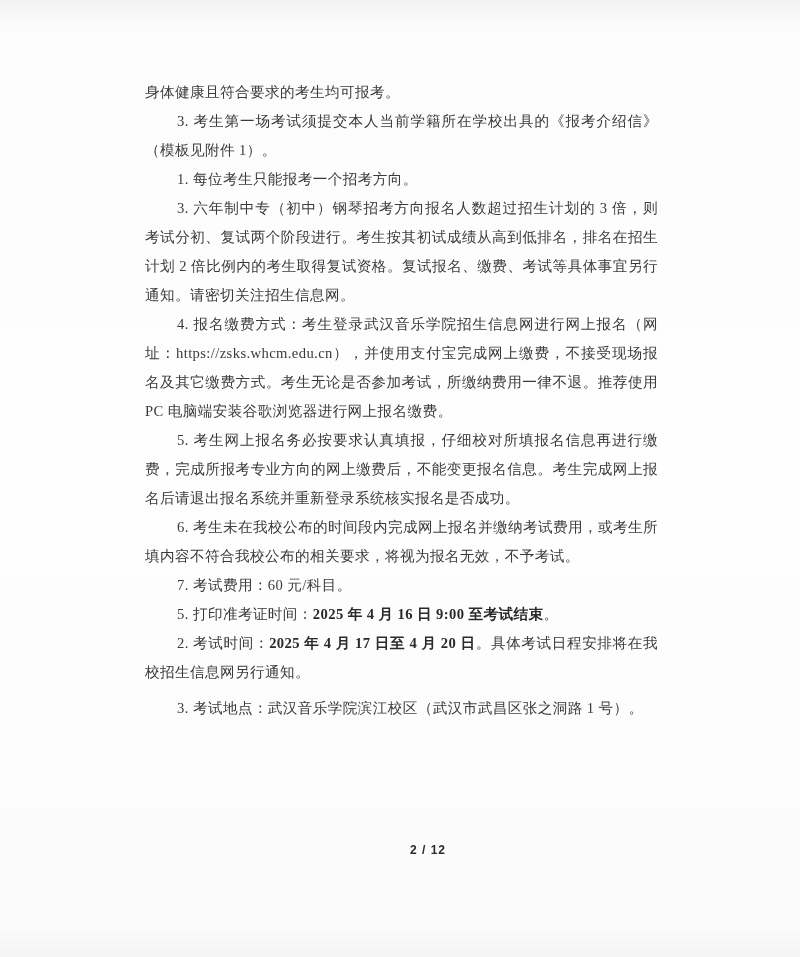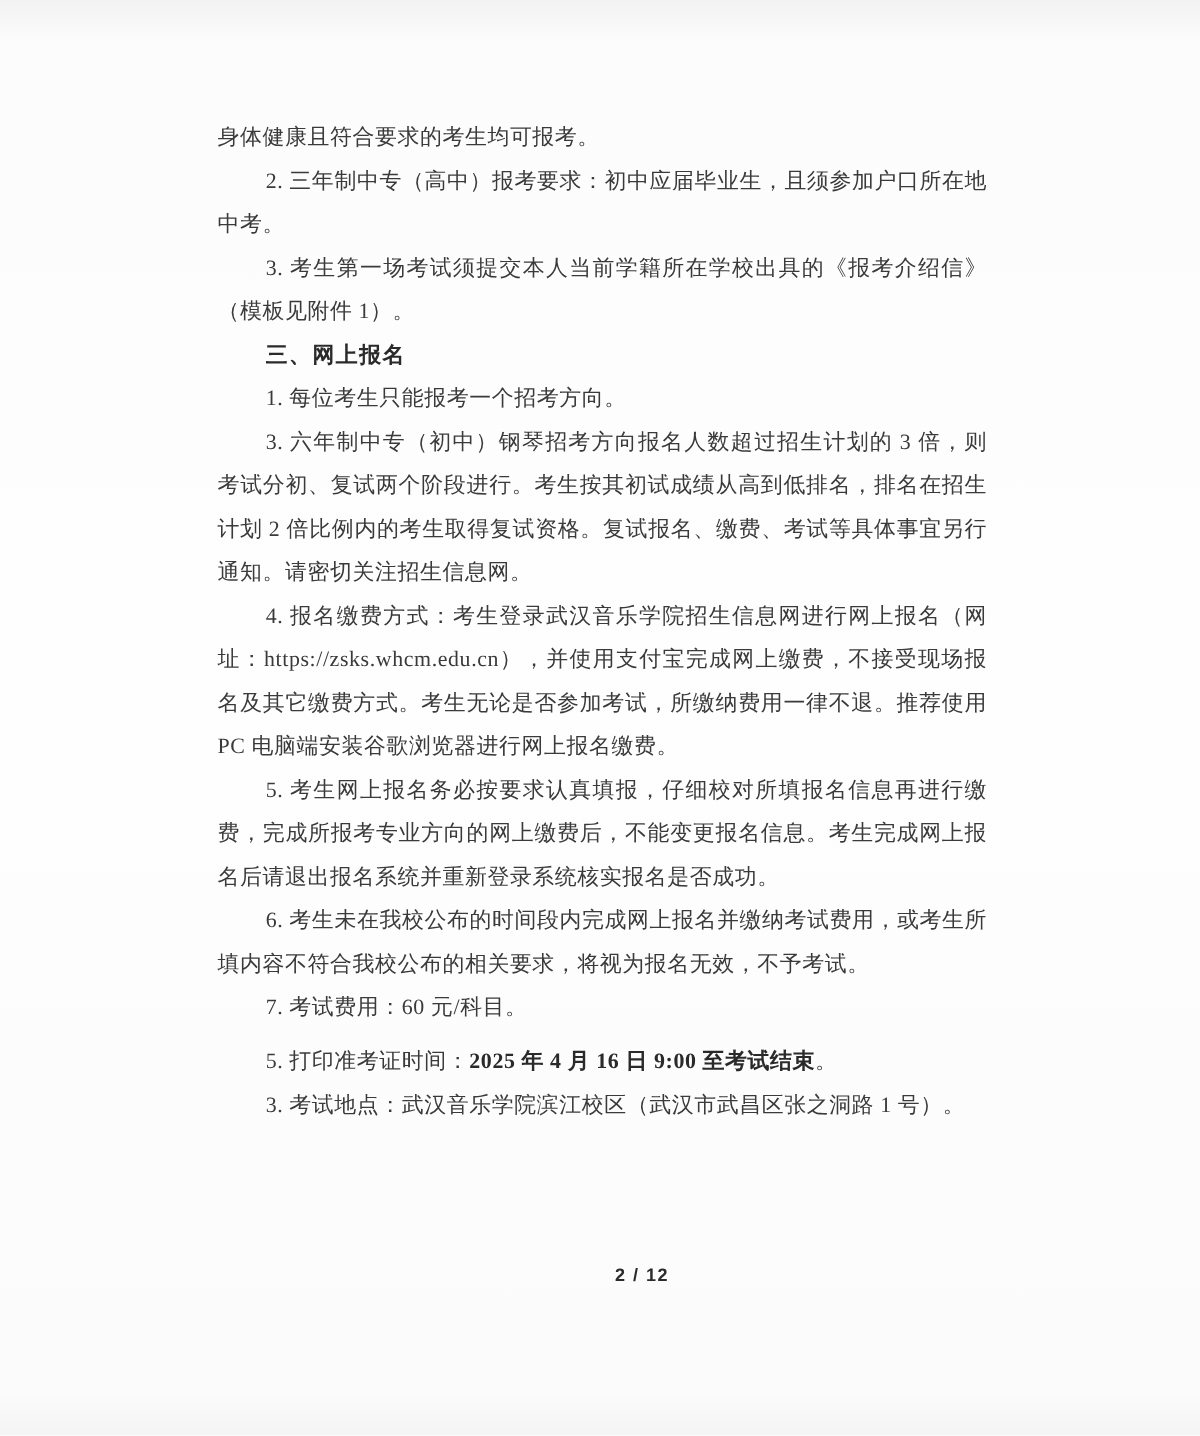--- a/index.html
+++ b/index.html
@@ -60,26 +60,25 @@
     color: #2b2b2b;
     padding-left: 28px;
   }
 </style>
 </head>
 <body>
 
 <div class="page">
   <main class="doc" id="doc-body">
       <p class="para"><span>身体健康且符合要求的考生均可报考。</span></p>
-      <p class="para indent"><span>2. 三年制中专（高中）报考要求：初中应届毕业生，且须参加户口所在地中考。</span></p>
       <p class="para indent"><span>3. 考生第一场考试须提交本人当前学籍所在学校出具的《报考介绍信》（模板见附件 1）。</span></p>
-      <p class="para indent heading"><b>三、网上报名</b></p>
       <p class="para indent"><span>1. 每位考生只能报考一个招考方向。</span></p>
       <p class="para indent"><span>3. 六年制中专（初中）钢琴招考方向报名人数超过招生计划的 3 倍，则考试分初、复试两个阶段进行。考生按其初试成绩从高到低排名，排名在招生计划 2 倍比例内的考生取得复试资格。复试报名、缴费、考试等具体事宜另行通知。请密切关注招生信息网。</span></p>
       <p class="para indent"><span>4. 报名缴费方式：考生登录武汉音乐学院招生信息网进行网上报名（网址：https://zsks.whcm.edu.cn），并使用支付宝完成网上缴费，不接受现场报名及其它缴费方式。考生无论是否参加考试，所缴纳费用一律不退。推荐使用 PC 电脑端安装谷歌浏览器进行网上报名缴费。</span></p>
       <p class="para indent"><span>5. 考生网上报名务必按要求认真填报，仔细校对所填报名信息再进行缴费，完成所报考专业方向的网上缴费后，不能变更报名信息。考生完成网上报名后请退出报名系统并重新登录系统核实报名是否成功。</span></p>
       <p class="para indent"><span>6. 考生未在我校公布的时间段内完成网上报名并缴纳考试费用，或考生所填内容不符合我校公布的相关要求，将视为报名无效，不予考试。</span></p>
       <p class="para indent"><span>7. 考试费用：60 元/科目。</span></p>
       <p class="para indent"><span>5. 打印准考证时间：</span><b>2025 年 4 月 16 日 9:00 至考试结束</b><span>。</span></p>
+      <p class="para indent"><span>2. 考试时间：</span><b>2025 年 4 月 17 日至 4 月 20 日</b><span>。具体考试日程安排将在我校招生信息网另行通知。</span></p>
       <p class="para indent"><span>3. 考试地点：武汉音乐学院滨江校区（武汉市武昌区张之洞路 1 号）。</span></p>
     </main>
   <footer class="page-footer">2 / 12</footer>
 </div>
 
 </body></html>

